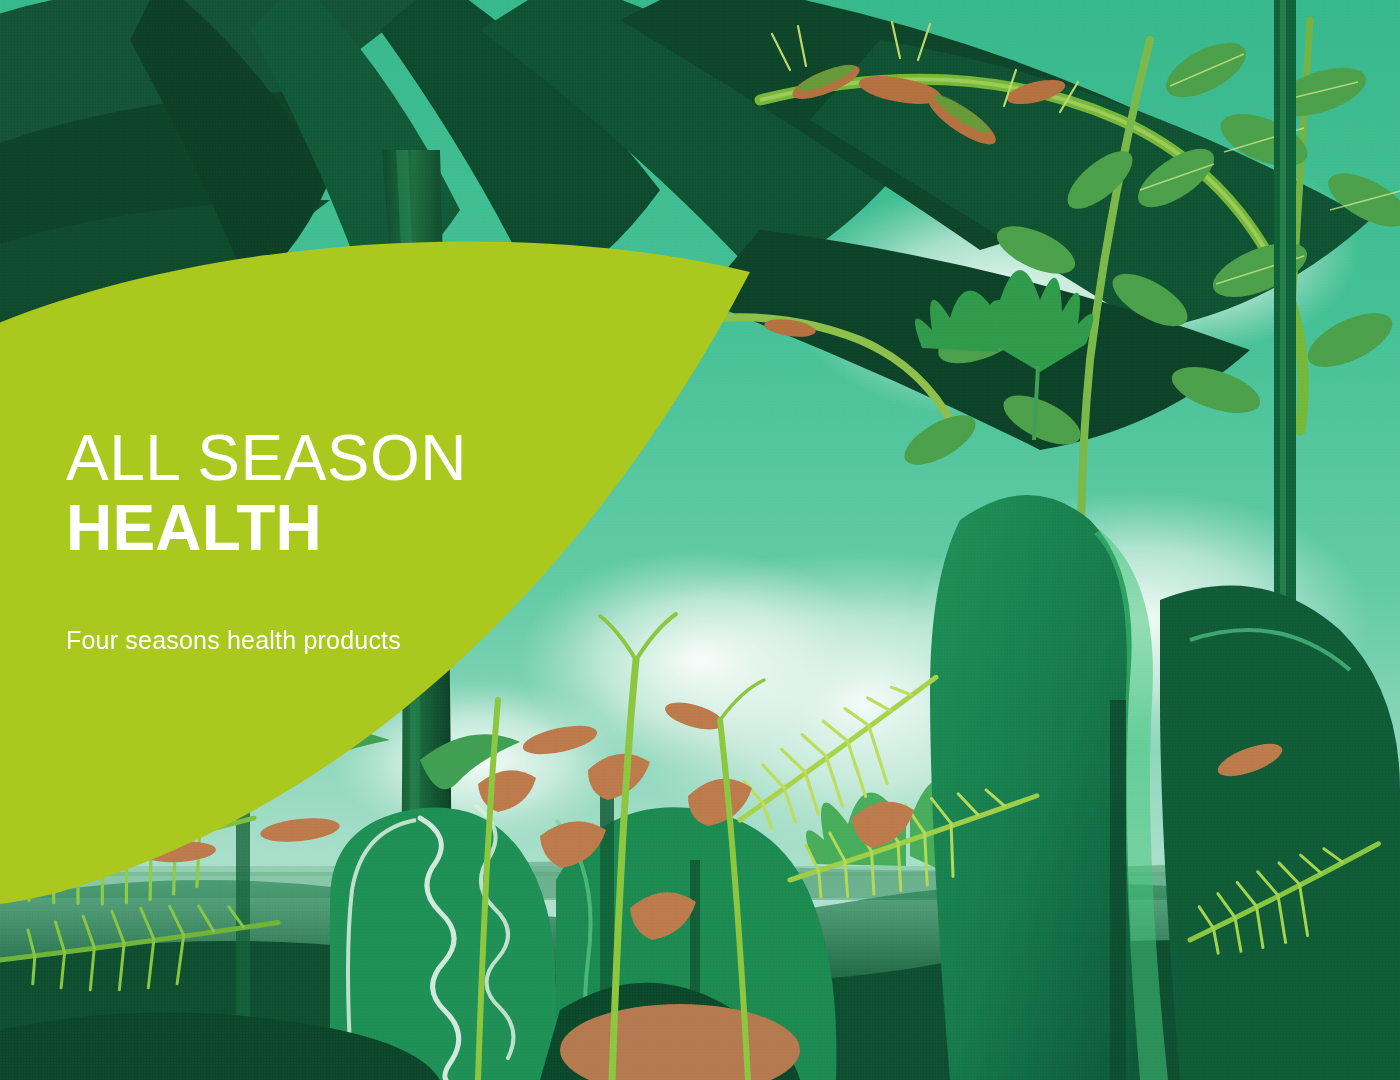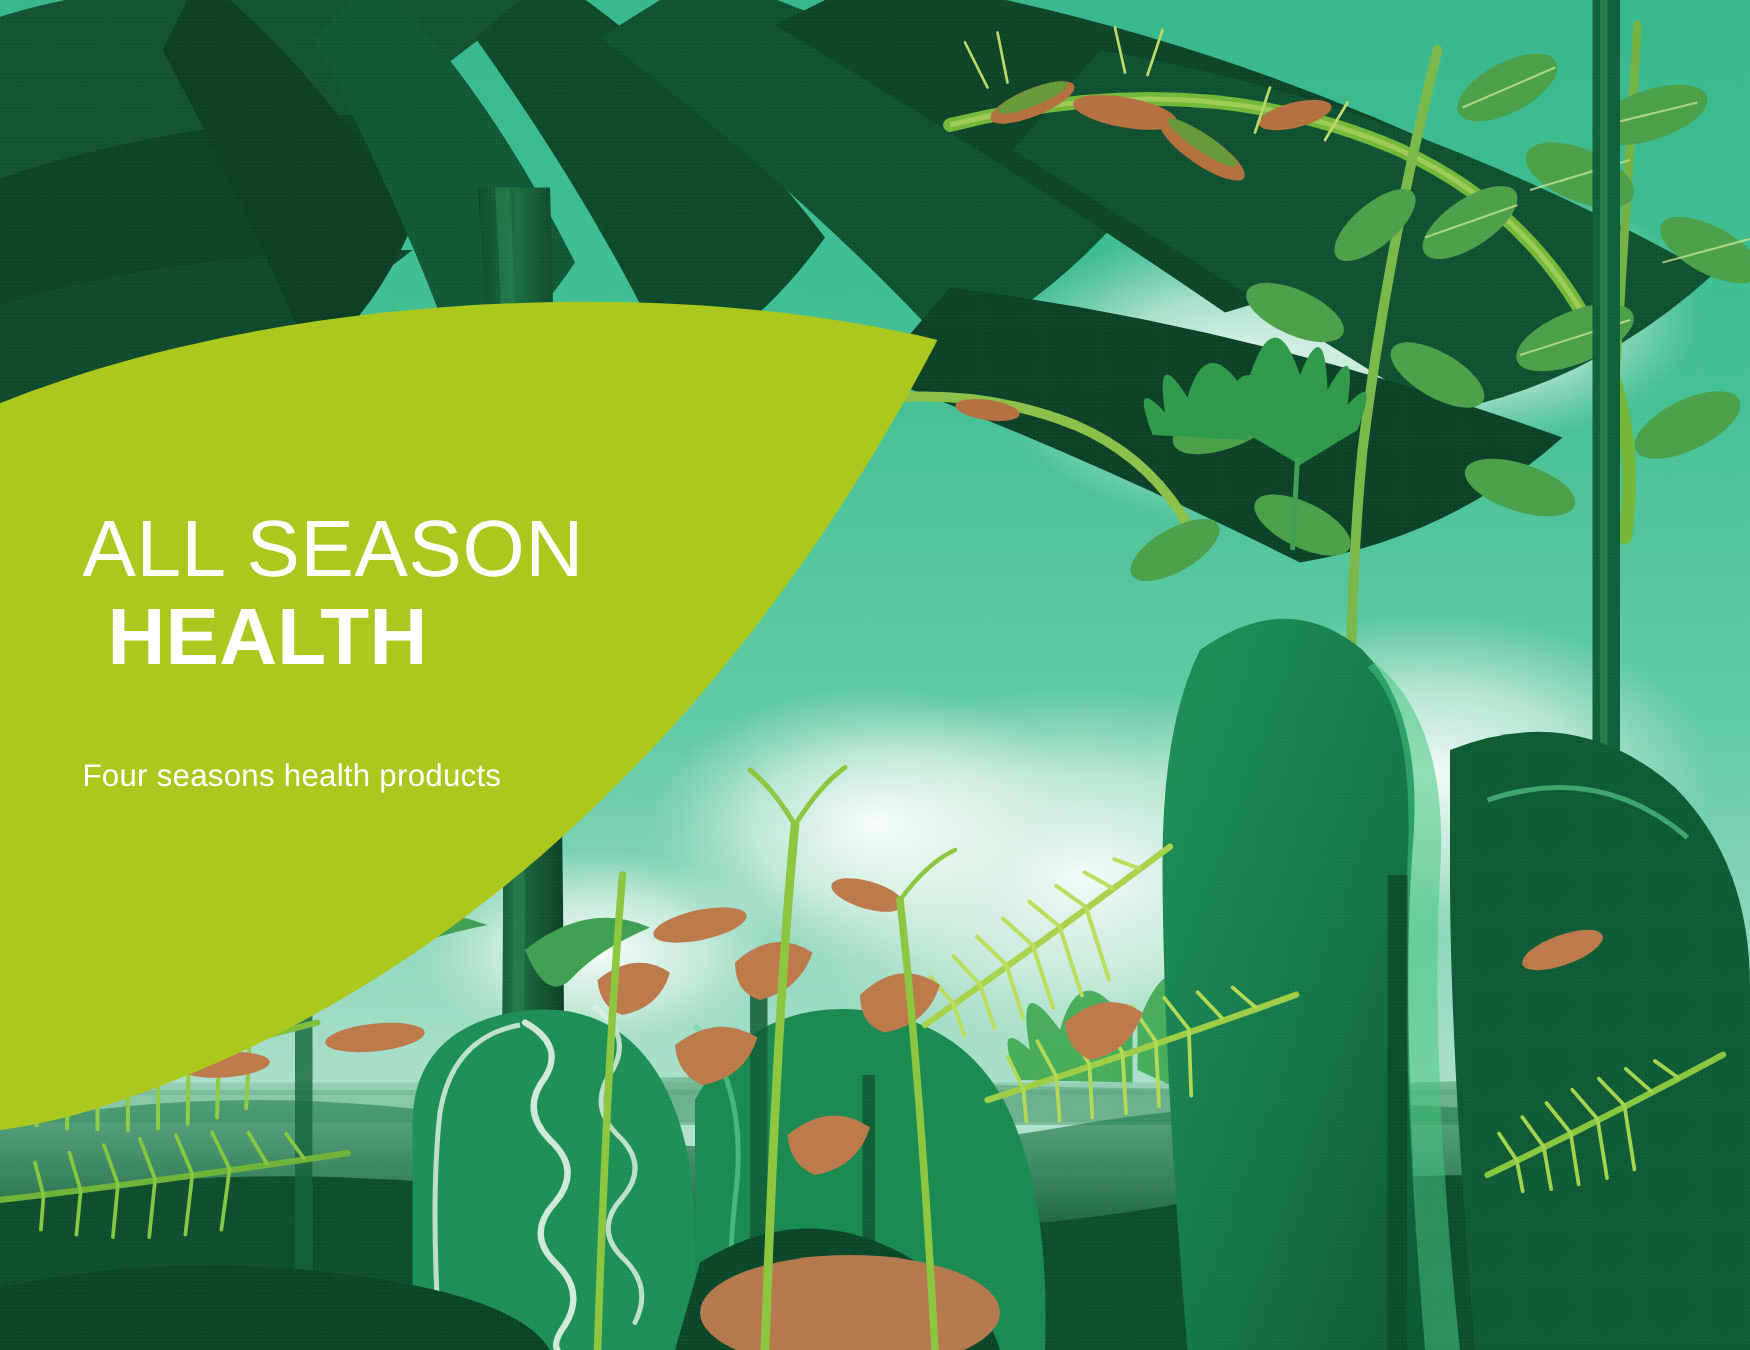--- a/index.html
+++ b/index.html
@@ -16,33 +16,33 @@
     font-family: "Liberation Sans", "DejaVu Sans", sans-serif;
     background: #3fbf93;
   }
   .layer { position: absolute; top: 0; left: 0; width: 1400px; height: 1080px; }
   .layer svg { display: block; width: 1400px; height: 1080px; }
 
   
   #headline-block {
     position: absolute;
     left: 66px;
-    top: 404px;
+    top: 423px;
     width: 620px;
     z-index: 40;
   }
   .title-line {
     color: #ffffff;
     font-size: 64px;
     line-height: 70px;
     letter-spacing: 0.5px;
     white-space: nowrap;
   }
   .title-line.light { font-weight: 300; }
-  .title-line.bold  { font-weight: 700; letter-spacing: 0.2px; margin-left: 20px; }
+  .title-line.bold  { font-weight: 700; letter-spacing: 0.2px; }
   #subtitle {
     color: #ffffff;
     font-weight: 300;
     font-size: 25px;
     line-height: 30px;
     letter-spacing: 0.2px;
     margin-top: 62px;
     white-space: nowrap;
   }
 </style>

